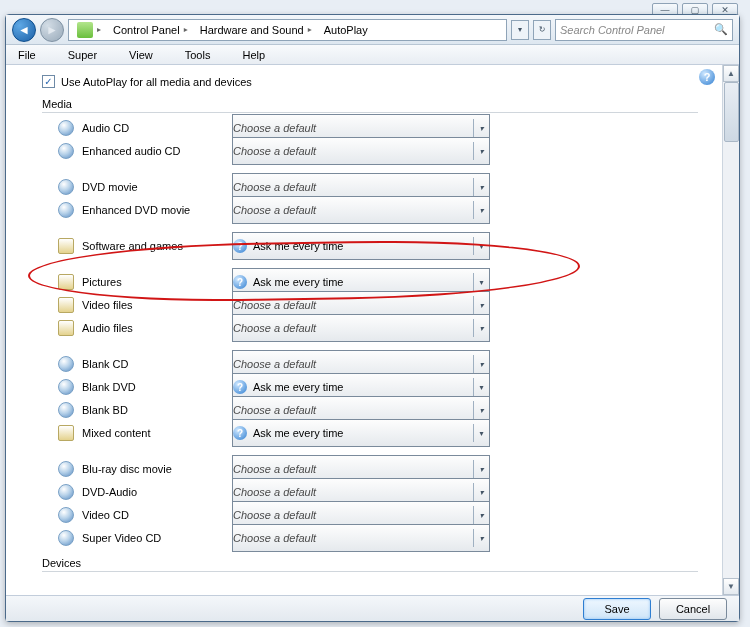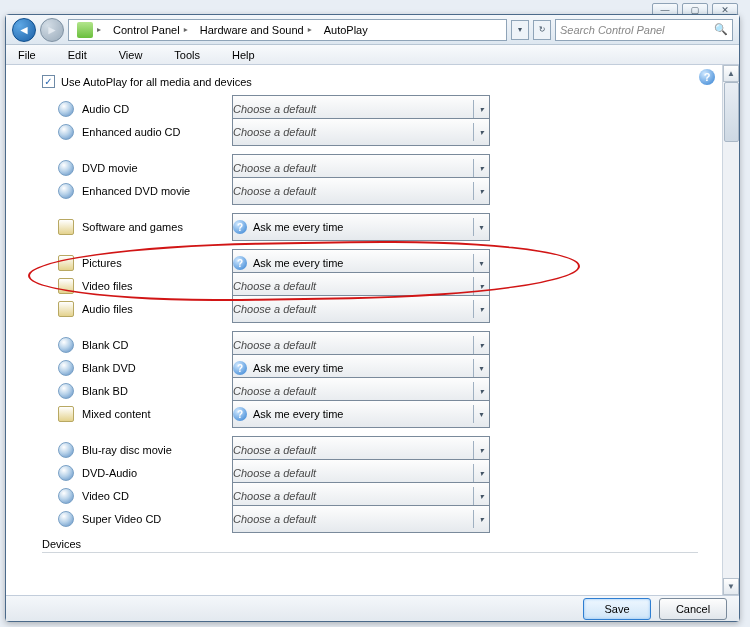--- a/index.html
+++ b/index.html
@@ -263,33 +263,34 @@
     <div class="addr-drop">▾</div>
     <div class="addr-ref">↻</div>
     <div class="searchbar">
       <span>Search Control Panel</span>
       <span class="mag">🔍</span>
     </div>
   </div>
 
   <div class="menubar">
     <span class="menuitem">File</span>
-    <span class="menuitem">Edit</span>
+    <span class="menuitem">Super</span>
     <span class="menuitem">View</span>
     <span class="menuitem">Tools</span>
     <span class="menuitem">Help</span>
   </div>
 
   <div class="content-wrap">
     <div class="content" id="content">
       <div class="help-ico">?</div>
       <div class="optrow">
         <span class="chk">✓</span>
         <span>Use AutoPlay for all media and devices</span>
       </div>
+      <div class="groupheader">Media</div>
       <div id="rows">
           <div class="row">
             <span class="spacer16"></span>
             <span class="icon"></span>
             <span class="label">Audio CD</span>
             <span class="combo">
               <span>Choose a default</span>
               <span class="dd">▾</span>
             </span>
           </div>

